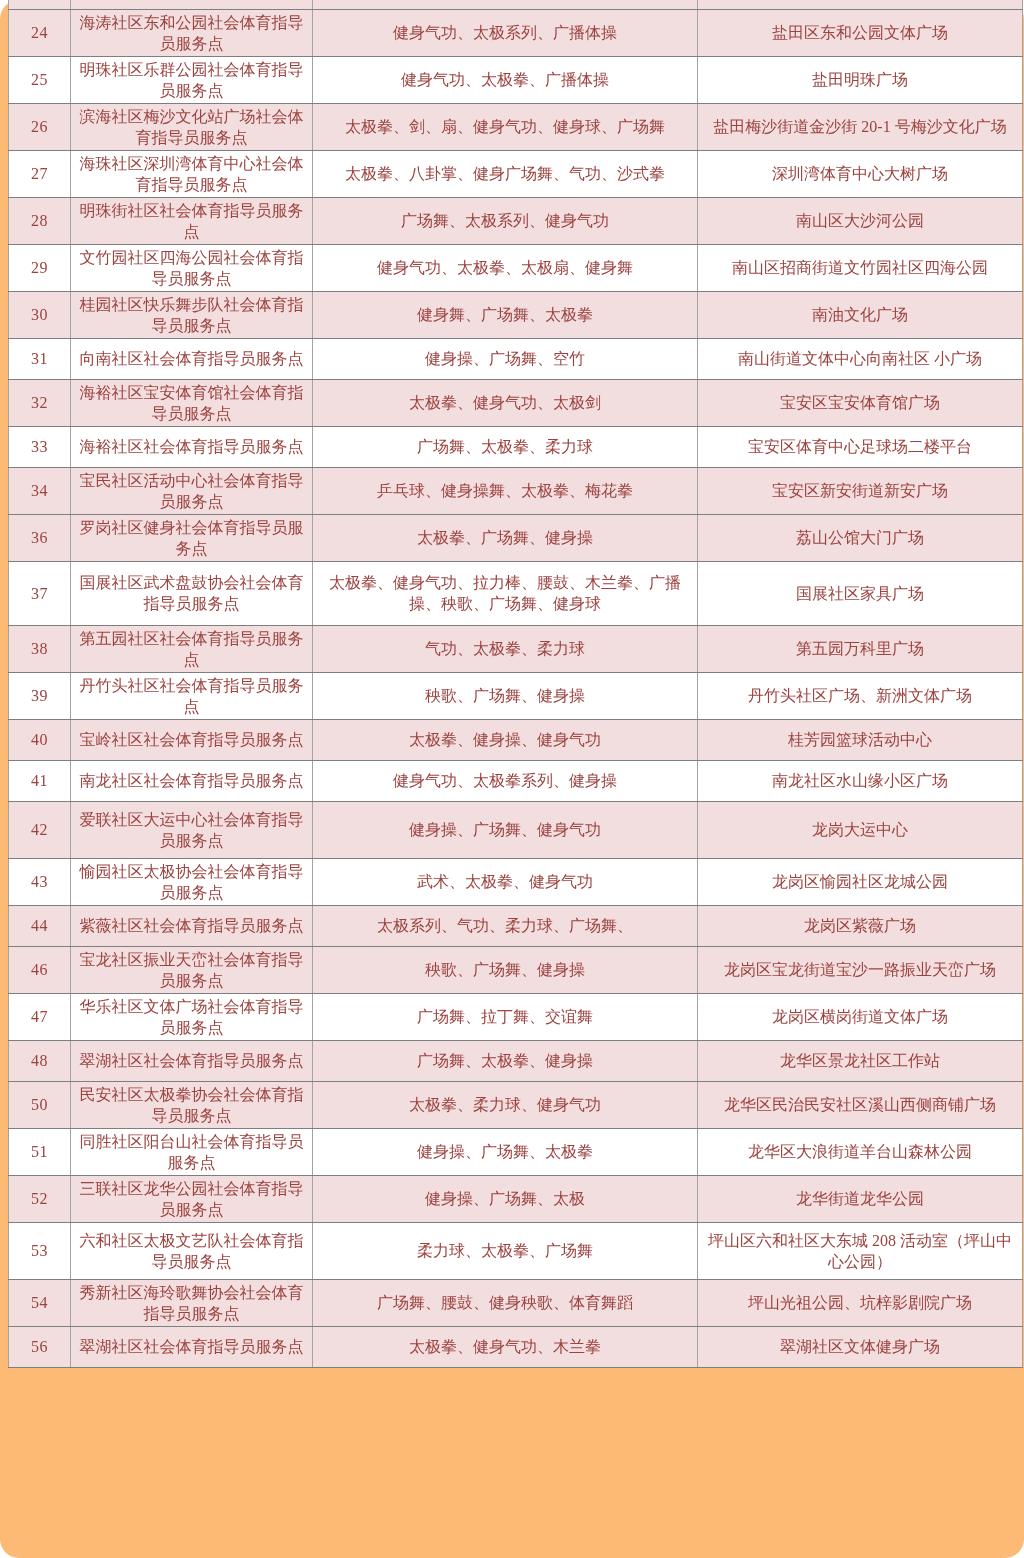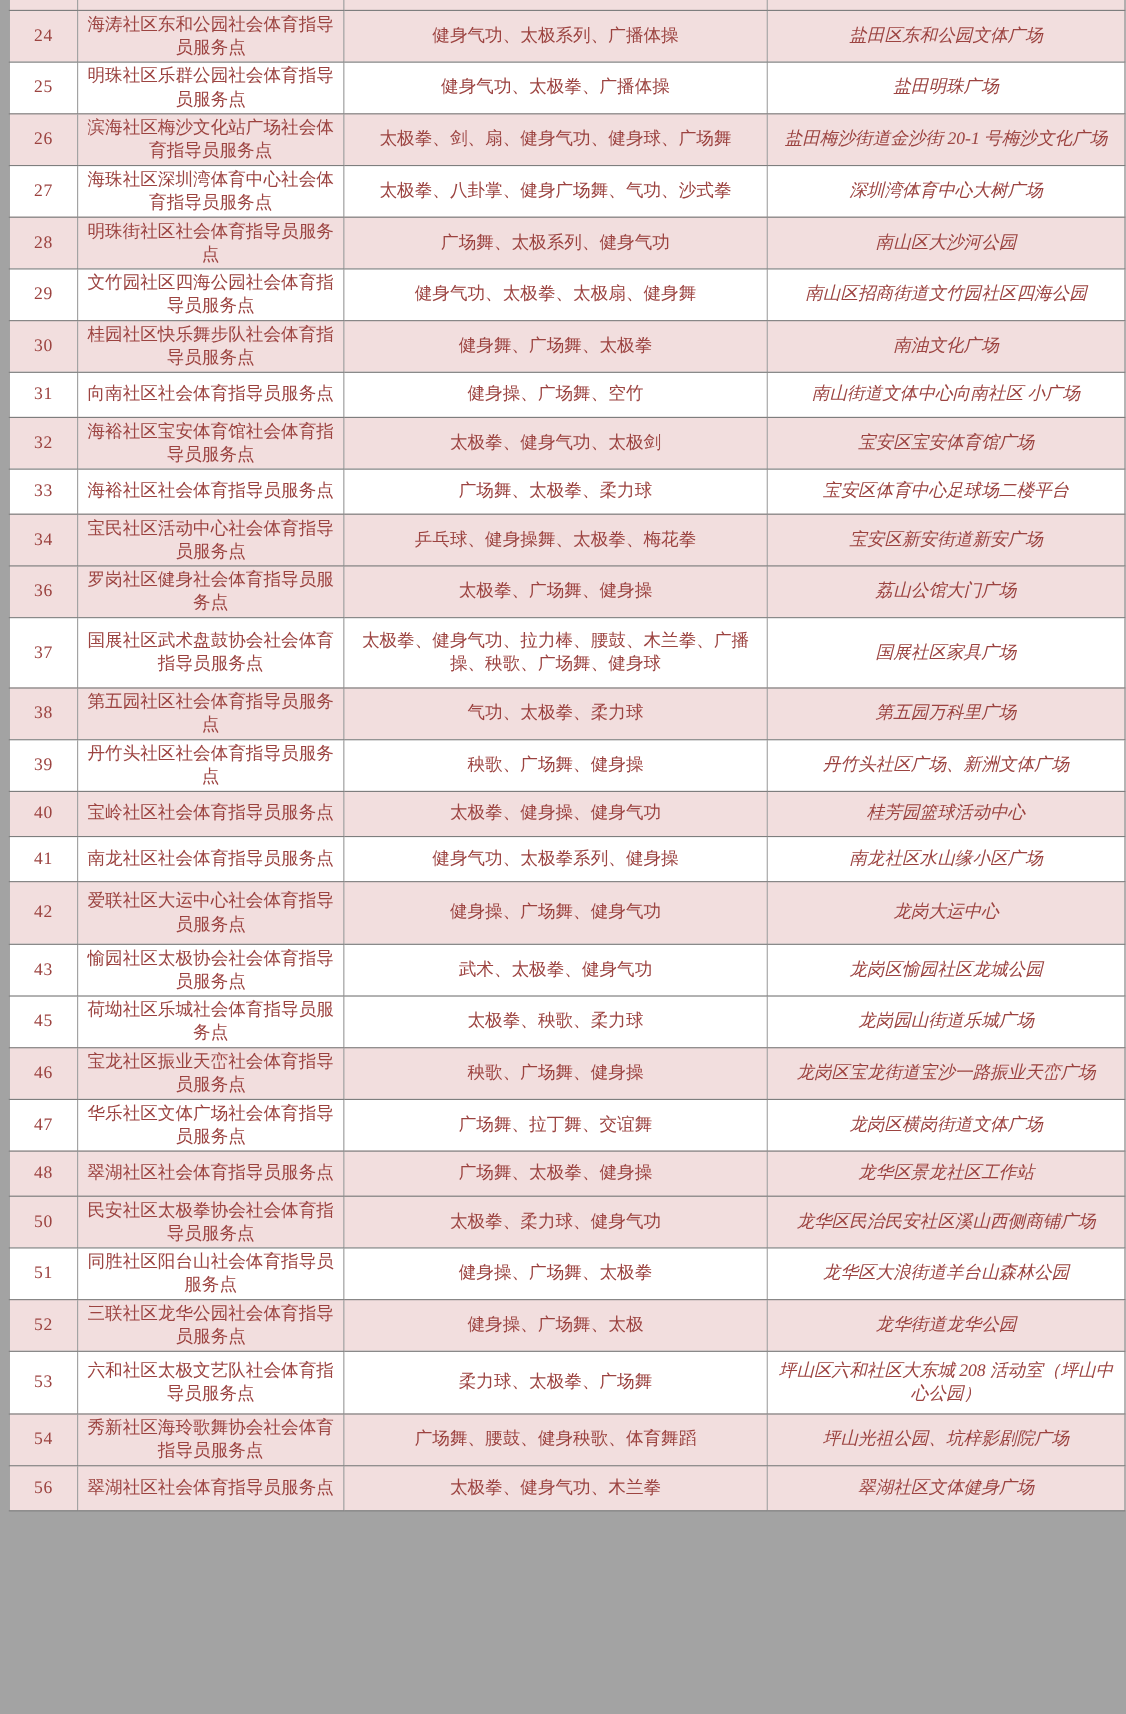--- a/index.html
+++ b/index.html
@@ -8,21 +8,22 @@
     background: #ffffff;
     width: 1024px;
     height: 1558px;
     overflow: hidden;
     font-family: "Liberation Serif", "DejaVu Serif", serif;
   }
   .page {
     position: relative;
     width: 1024px;
     height: 1558px;
-    background: #a3a3a3;
+    background: #fdba74;
+    border-radius: 19px;
   }
   .table-wrap {
     position: absolute;
     left: 8px;
     top: 0;
     width: 1014px;
   }
   table.sp-table {
     border-collapse: collapse;
     table-layout: fixed;
@@ -43,21 +44,21 @@
     word-break: break-all;
   }
   table.sp-table tr.pink td { background: #f2dede; }
   table.sp-table tr.white td { background: #ffffff; }
   td.num-cell {
     color: #4c4543;
     font-size: 17px;
     letter-spacing: 0.5px;
   }
   td.act-cell { padding: 2px 3px; }
-  td.loc-cell { padding: 2px 8px; font-style: italic; }
+  td.loc-cell { padding: 2px 8px; }
   tr.sliver-row td {
     height: 9px;
     padding: 0;
     border-top: none;
   }
   tr.h64 td { height: 64px; }
   tr.h57 td { height: 57px; }
 </style>
 </head>
 <body>
@@ -206,27 +207,27 @@
     <td class="loc-cell">龙岗大运中心</td>
   </tr>
 
   <tr class="white">
     <td class="num-cell">43</td>
     <td class="name-cell">愉园社区太极协会社会体育指导员服务点</td>
     <td class="act-cell">武术、太极拳、健身气功</td>
     <td class="loc-cell">龙岗区愉园社区龙城公园</td>
   </tr>
 
-
-  <tr class="white">
-    <td class="num-cell">45</td>
-    <td class="name-cell">荷坳社区乐城社会体育指导员服务点</td>
-    <td class="act-cell">太极拳、秧歌、柔力球</td>
-    <td class="loc-cell">龙岗园山街道乐城广场</td>
-  </tr>
+  <tr class="pink">
+    <td class="num-cell">44</td>
+    <td class="name-cell">紫薇社区社会体育指导员服务点</td>
+    <td class="act-cell">太极系列、气功、柔力球、广场舞、</td>
+    <td class="loc-cell">龙岗区紫薇广场</td>
+  </tr>
+
 
   <tr class="pink">
     <td class="num-cell">46</td>
     <td class="name-cell">宝龙社区振业天峦社会体育指导员服务点</td>
     <td class="act-cell">秧歌、广场舞、健身操</td>
     <td class="loc-cell">龙岗区宝龙街道宝沙一路振业天峦广场</td>
   </tr>
 
   <tr class="white">
     <td class="num-cell">47</td>

